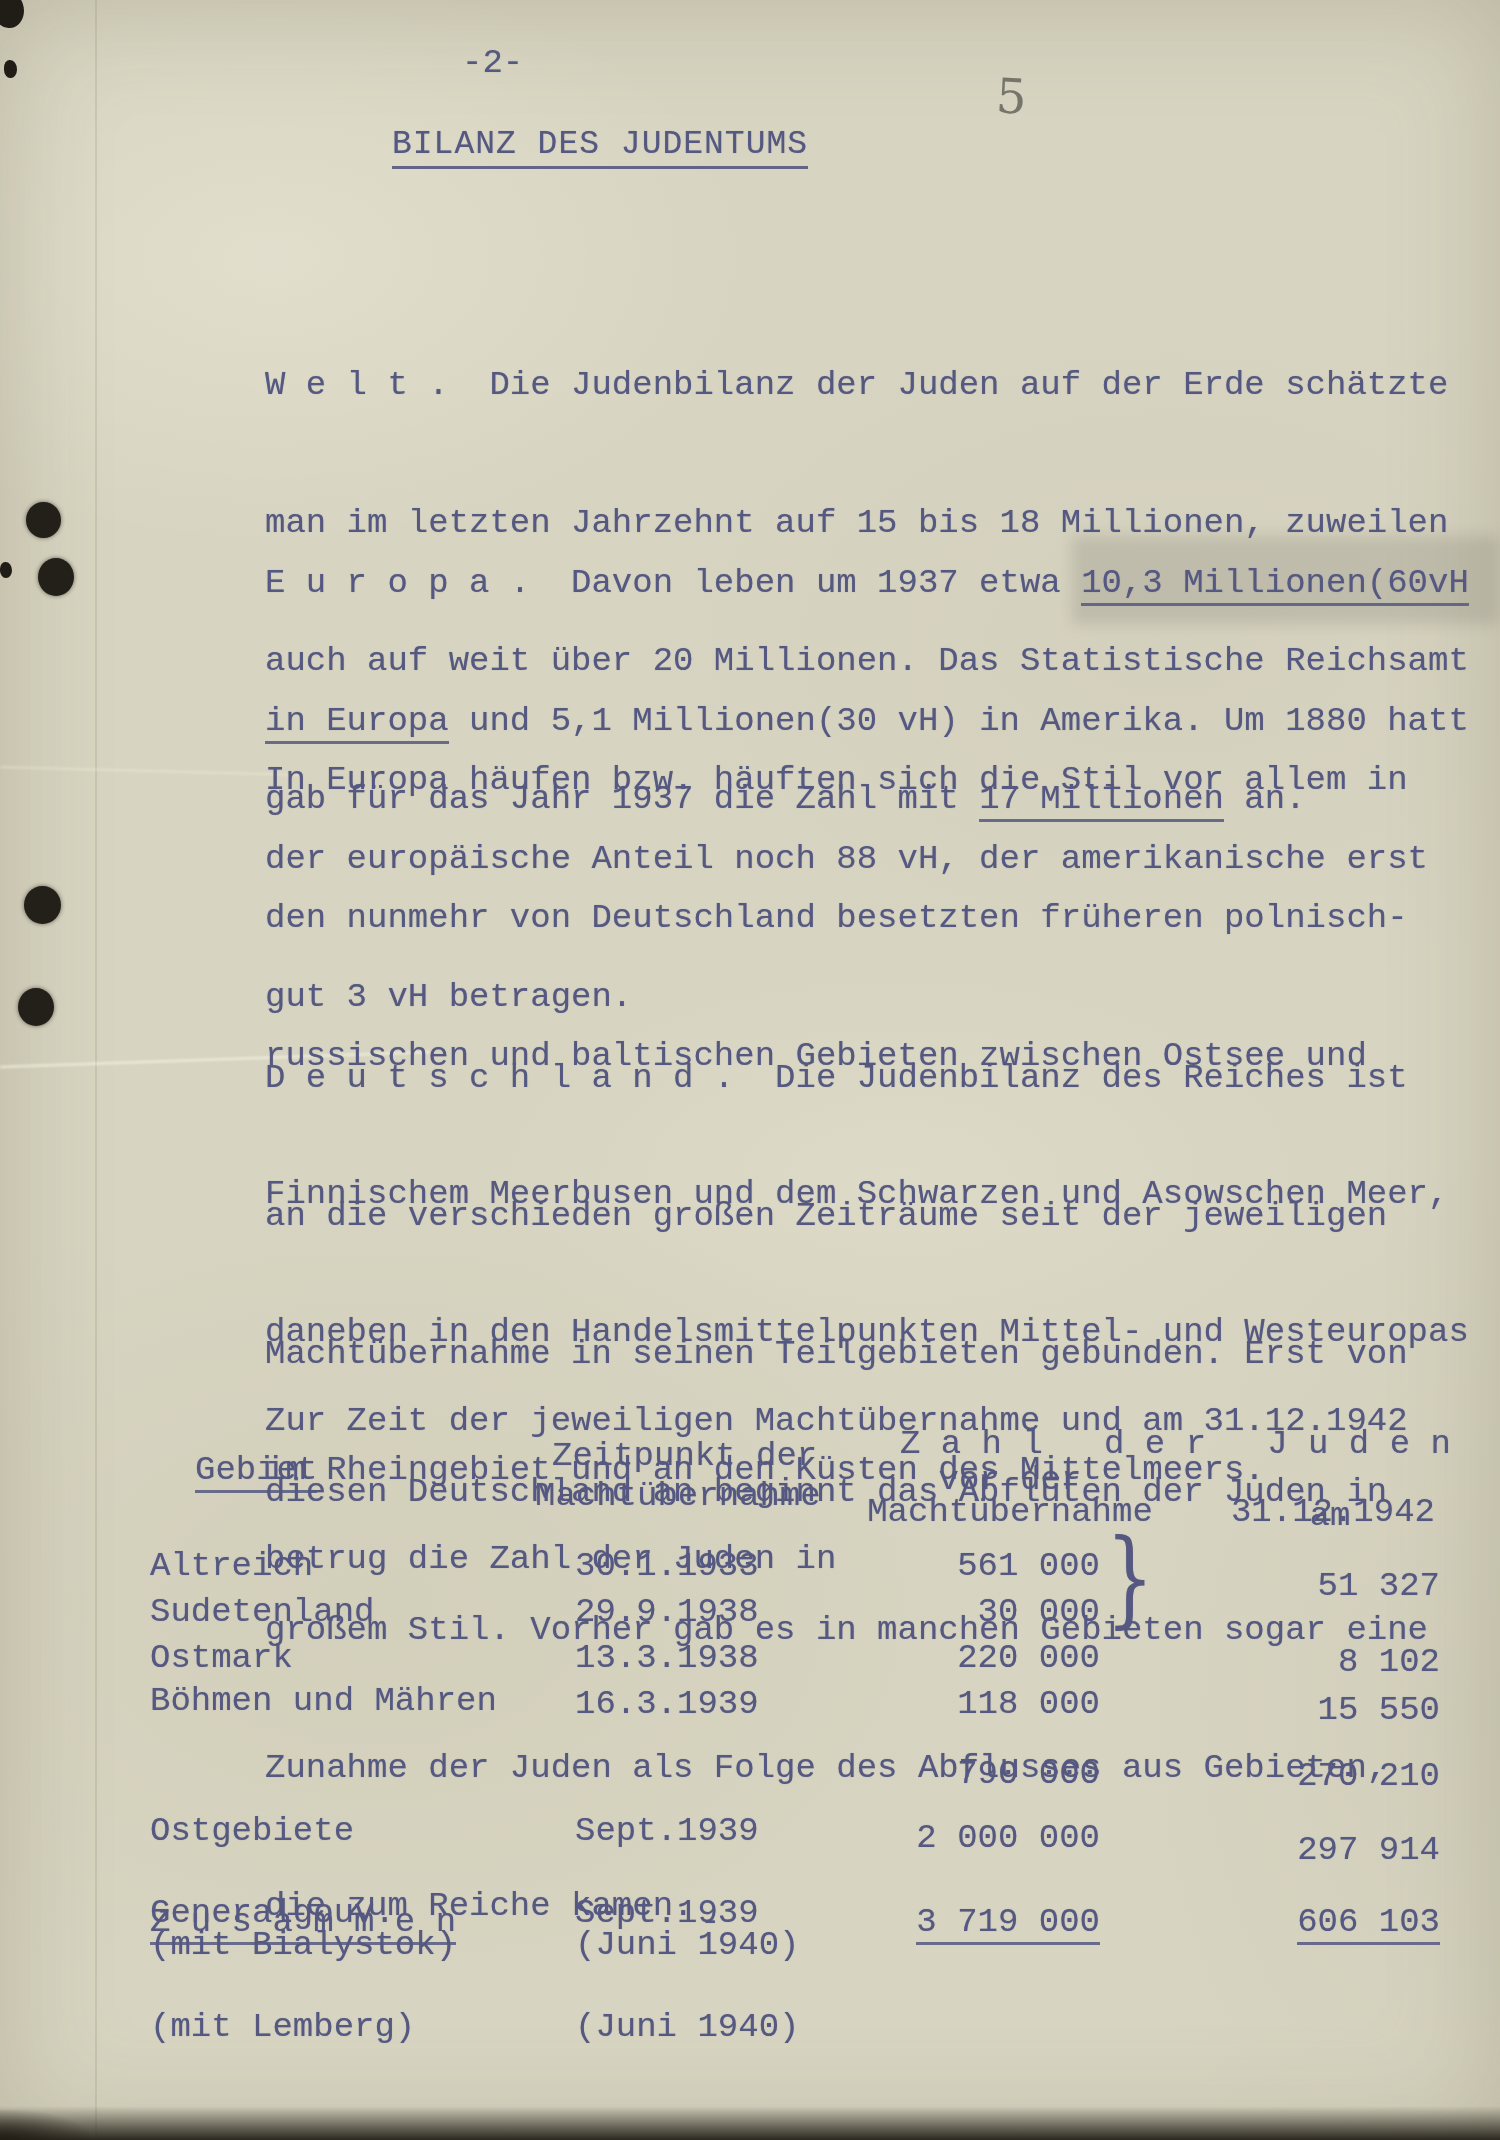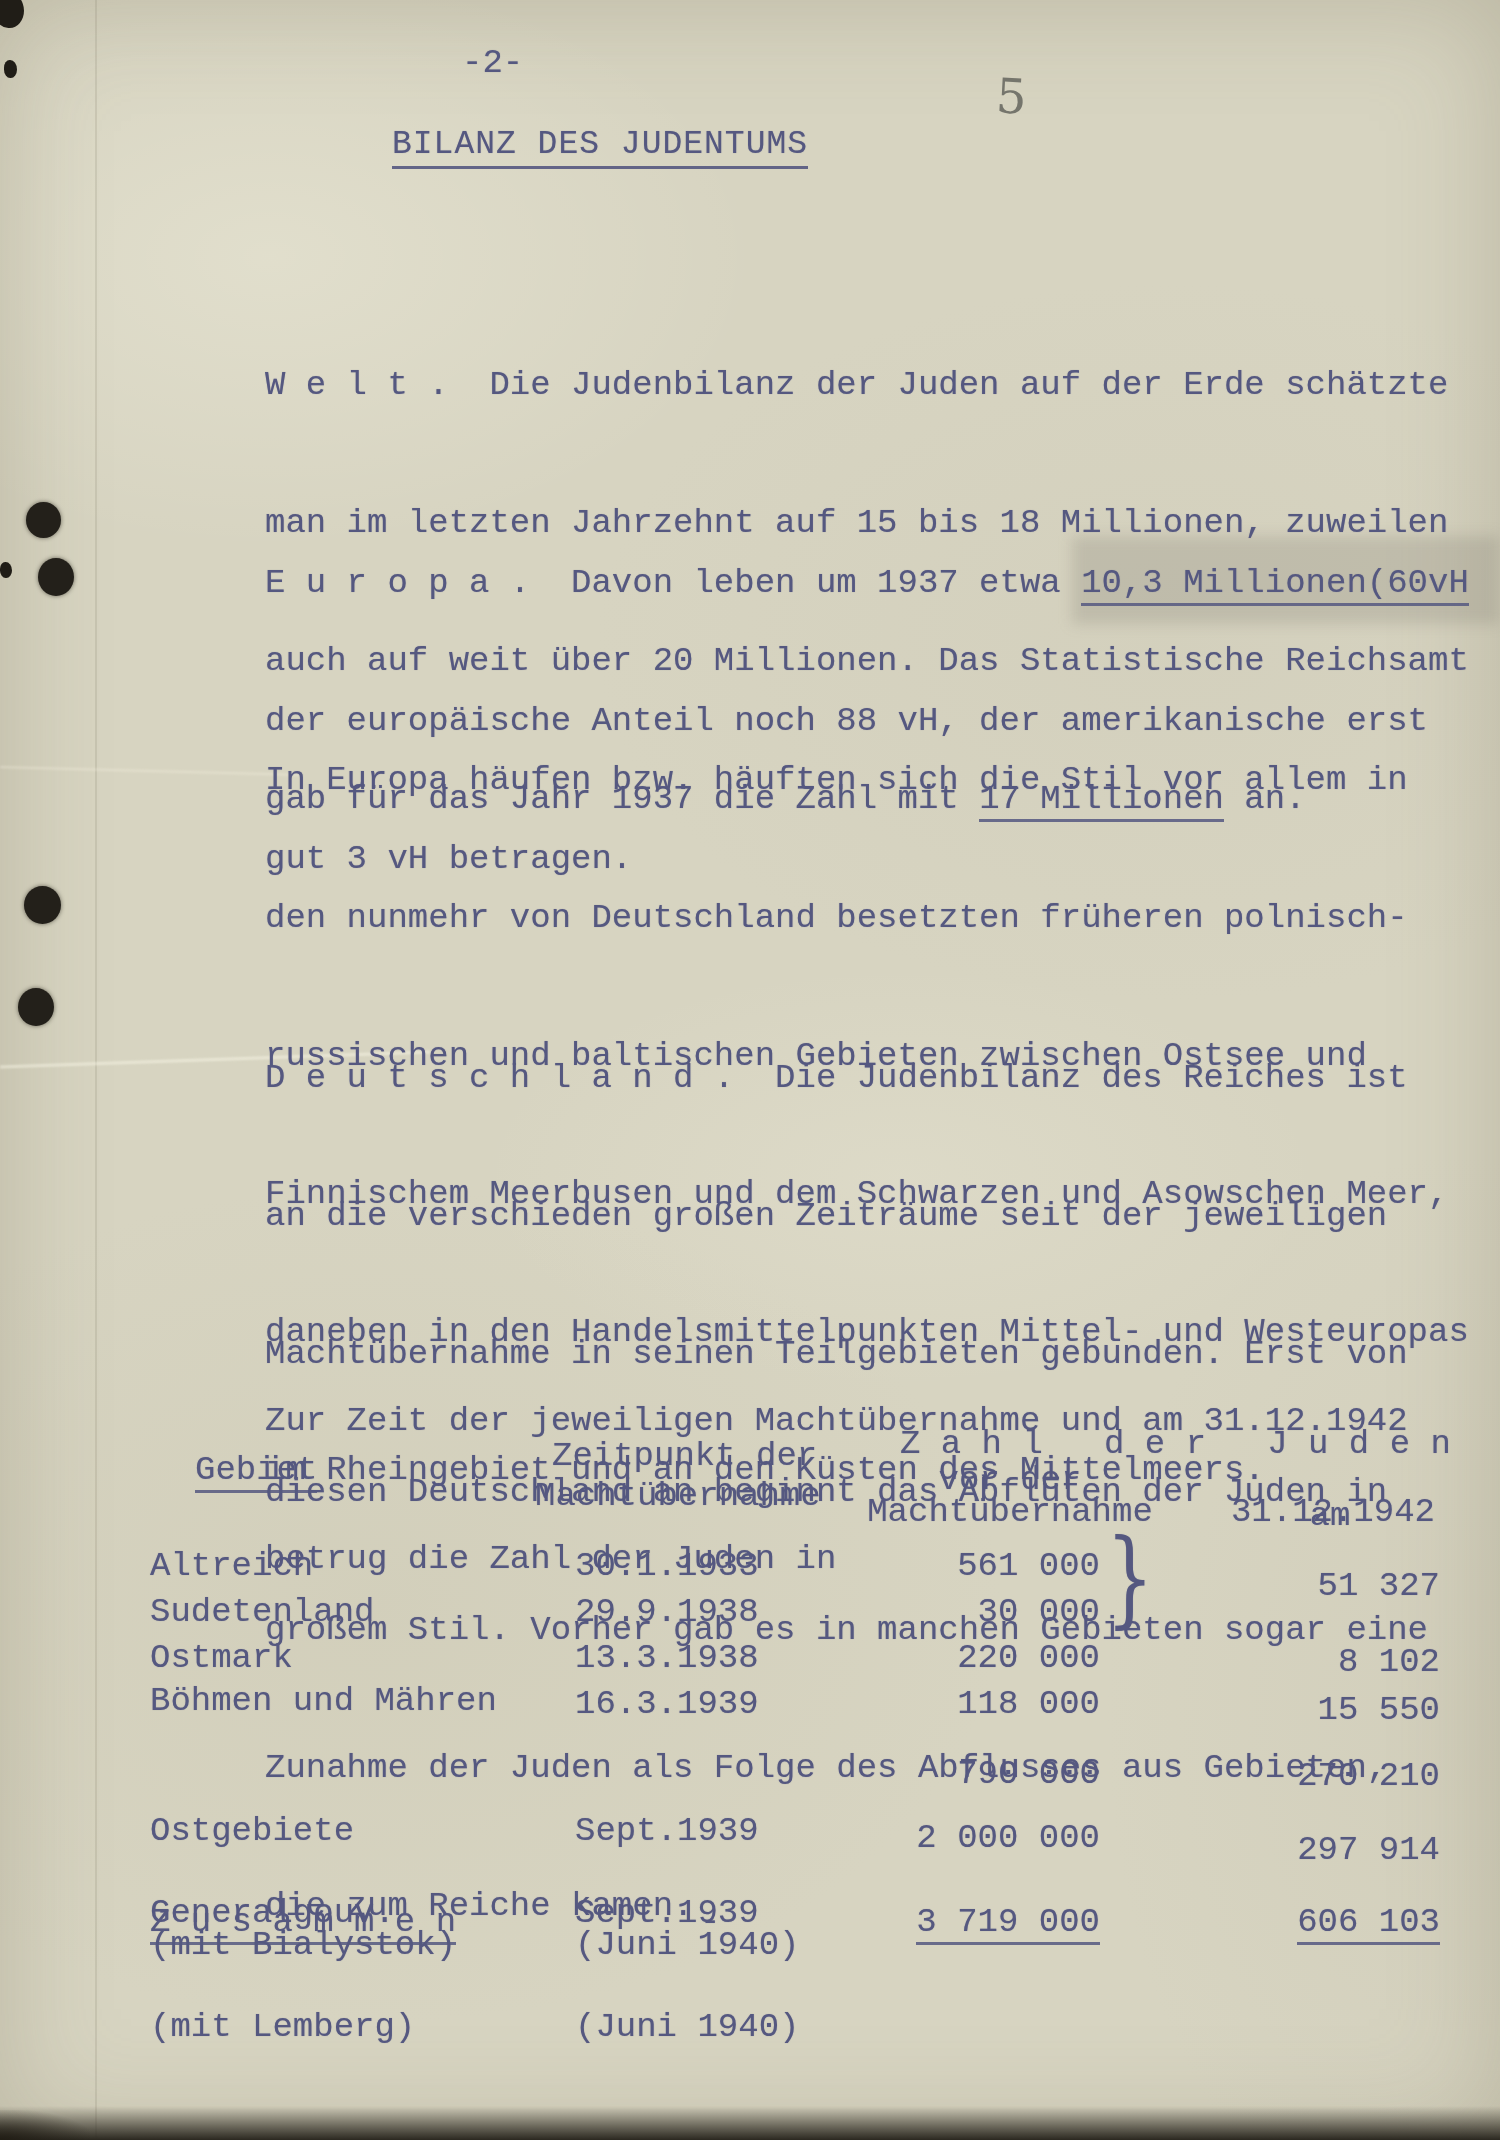--- a/index.html
+++ b/index.html
@@ -95,20 +95,21 @@
 
   <div class="para tw" style="top:270px;">
     <div class="bl">W e l t .  Die Judenbilanz der Juden auf der Erde schätzte</div>
     <div class="bl">man im letzten Jahrzehnt auf 15 bis 18 Millionen, zuweilen</div>
     <div class="bl">auch auf weit über 20 Millionen. Das Statistische Reichsamt</div>
     <div class="bl"><span>gab für das Jahr 1937 die Zahl mit </span><span class="u">17 Millionen</span><span> an.</span></div>
   </div>
 
   <div class="para tw" style="top:468px;">
     <div class="bl"><span>E u r o p a .  Davon leben um 1937 etwa </span><span class="u">10,3 Millionen(60vH</span></div>
+    <div class="bl"><span class="u">in Europa</span><span> und 5,1 Millionen(30 vH) in Amerika. Um 1880 hatt</span></div>
     <div class="bl">der europäische Anteil noch 88 vH, der amerikanische erst</div>
     <div class="bl">gut 3 vH betragen.</div>
   </div>
 
   <div class="para tw" style="top:665px;">
     <div class="bl">In Europa häufen bzw. häuften sich die Stil vor allem in</div>
     <div class="bl">den nunmehr von Deutschland besetzten früheren polnisch-</div>
     <div class="bl">russischen und baltischen Gebieten zwischen Ostsee und</div>
     <div class="bl">Finnischem Meerbusen und dem Schwarzen und Asowschen Meer,</div>
     <div class="bl">daneben in den Handelsmittelpunkten Mittel- und Westeuropas</div>

